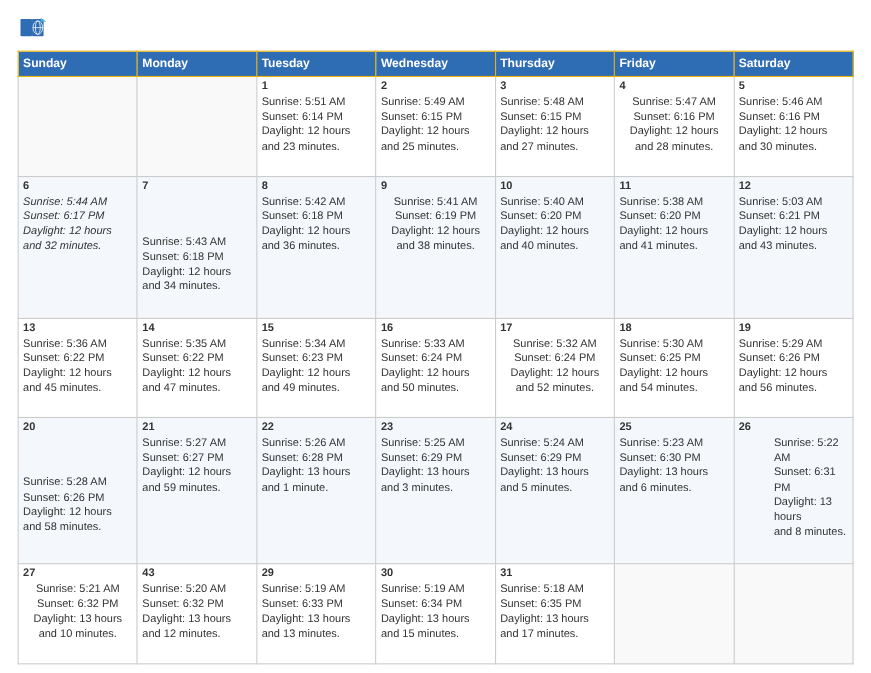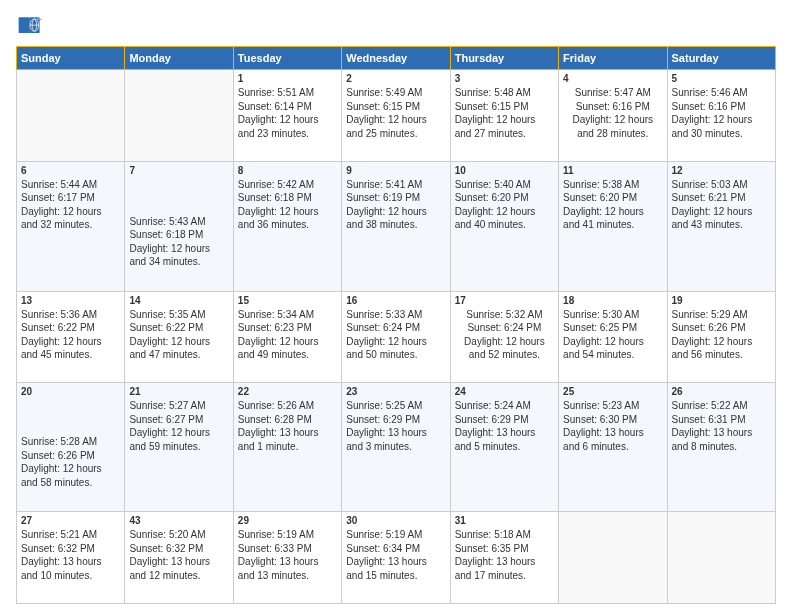--- a/index.html
+++ b/index.html
@@ -170,42 +170,42 @@
             <div class="day-num">5</div>
             <div class="cell-text" style="white-space: pre-line;">Sunrise: 5:46 AM
 Sunset: 6:16 PM
 Daylight: 12 hours
 and 30 minutes.</div>
           </td>
         </tr>
         <tr>
           <td>
             <div class="day-num">6</div>
-            <div class="cell-text" style="white-space: pre-line;">Sunrise: 5:44 AM
+            <div class="cell-text" style="white-space: pre-line; font-style: italic;">Sunrise: 5:44 AM
 Sunset: 6:17 PM
 Daylight: 12 hours
 and 32 minutes.</div>
           </td>
           <td>
             <div class="day-num">7</div>
             <div class="cell-text" style="white-space: pre-line; margin-top: 39px;">Sunrise: 5:43 AM
 Sunset: 6:18 PM
 Daylight: 12 hours
 and 34 minutes.</div>
           </td>
           <td>
             <div class="day-num">8</div>
             <div class="cell-text" style="white-space: pre-line;">Sunrise: 5:42 AM
 Sunset: 6:18 PM
 Daylight: 12 hours
 and 36 minutes.</div>
           </td>
           <td>
             <div class="day-num">9</div>
-            <div class="cell-text" style="white-space: pre-line;">Sunrise: 5:41 AM
+            <div class="cell-text" style="white-space: pre-line; text-align: center;">Sunrise: 5:41 AM
 Sunset: 6:19 PM
 Daylight: 12 hours
 and 38 minutes.</div>
           </td>
           <td>
             <div class="day-num">10</div>
             <div class="cell-text" style="white-space: pre-line;">Sunrise: 5:40 AM
 Sunset: 6:20 PM
 Daylight: 12 hours
 and 40 minutes.</div>
@@ -314,30 +314,30 @@
           </td>
           <td>
             <div class="day-num">25</div>
             <div class="cell-text" style="white-space: pre-line;">Sunrise: 5:23 AM
 Sunset: 6:30 PM
 Daylight: 13 hours
 and 6 minutes.</div>
           </td>
           <td>
             <div class="day-num">26</div>
-            <div class="cell-text" style="white-space: pre-line;">Sunrise: 5:22 AM
+            <div class="cell-text" style="white-space: pre-line; margin-left: 32px;">Sunrise: 5:22 AM
 Sunset: 6:31 PM
 Daylight: 13 hours
 and 8 minutes.</div>
           </td>
         </tr>
         <tr>
           <td>
             <div class="day-num">27</div>
-            <div class="cell-text" style="white-space: pre-line;">Sunrise: 5:21 AM
+            <div class="cell-text" style="white-space: pre-line; text-align: center;">Sunrise: 5:21 AM
 Sunset: 6:32 PM
 Daylight: 13 hours
 and 10 minutes.</div>
           </td>
           <td>
             <div class="day-num">43</div>
             <div class="cell-text" style="white-space: pre-line;">Sunrise: 5:20 AM
 Sunset: 6:32 PM
 Daylight: 13 hours
 and 12 minutes.</div>

